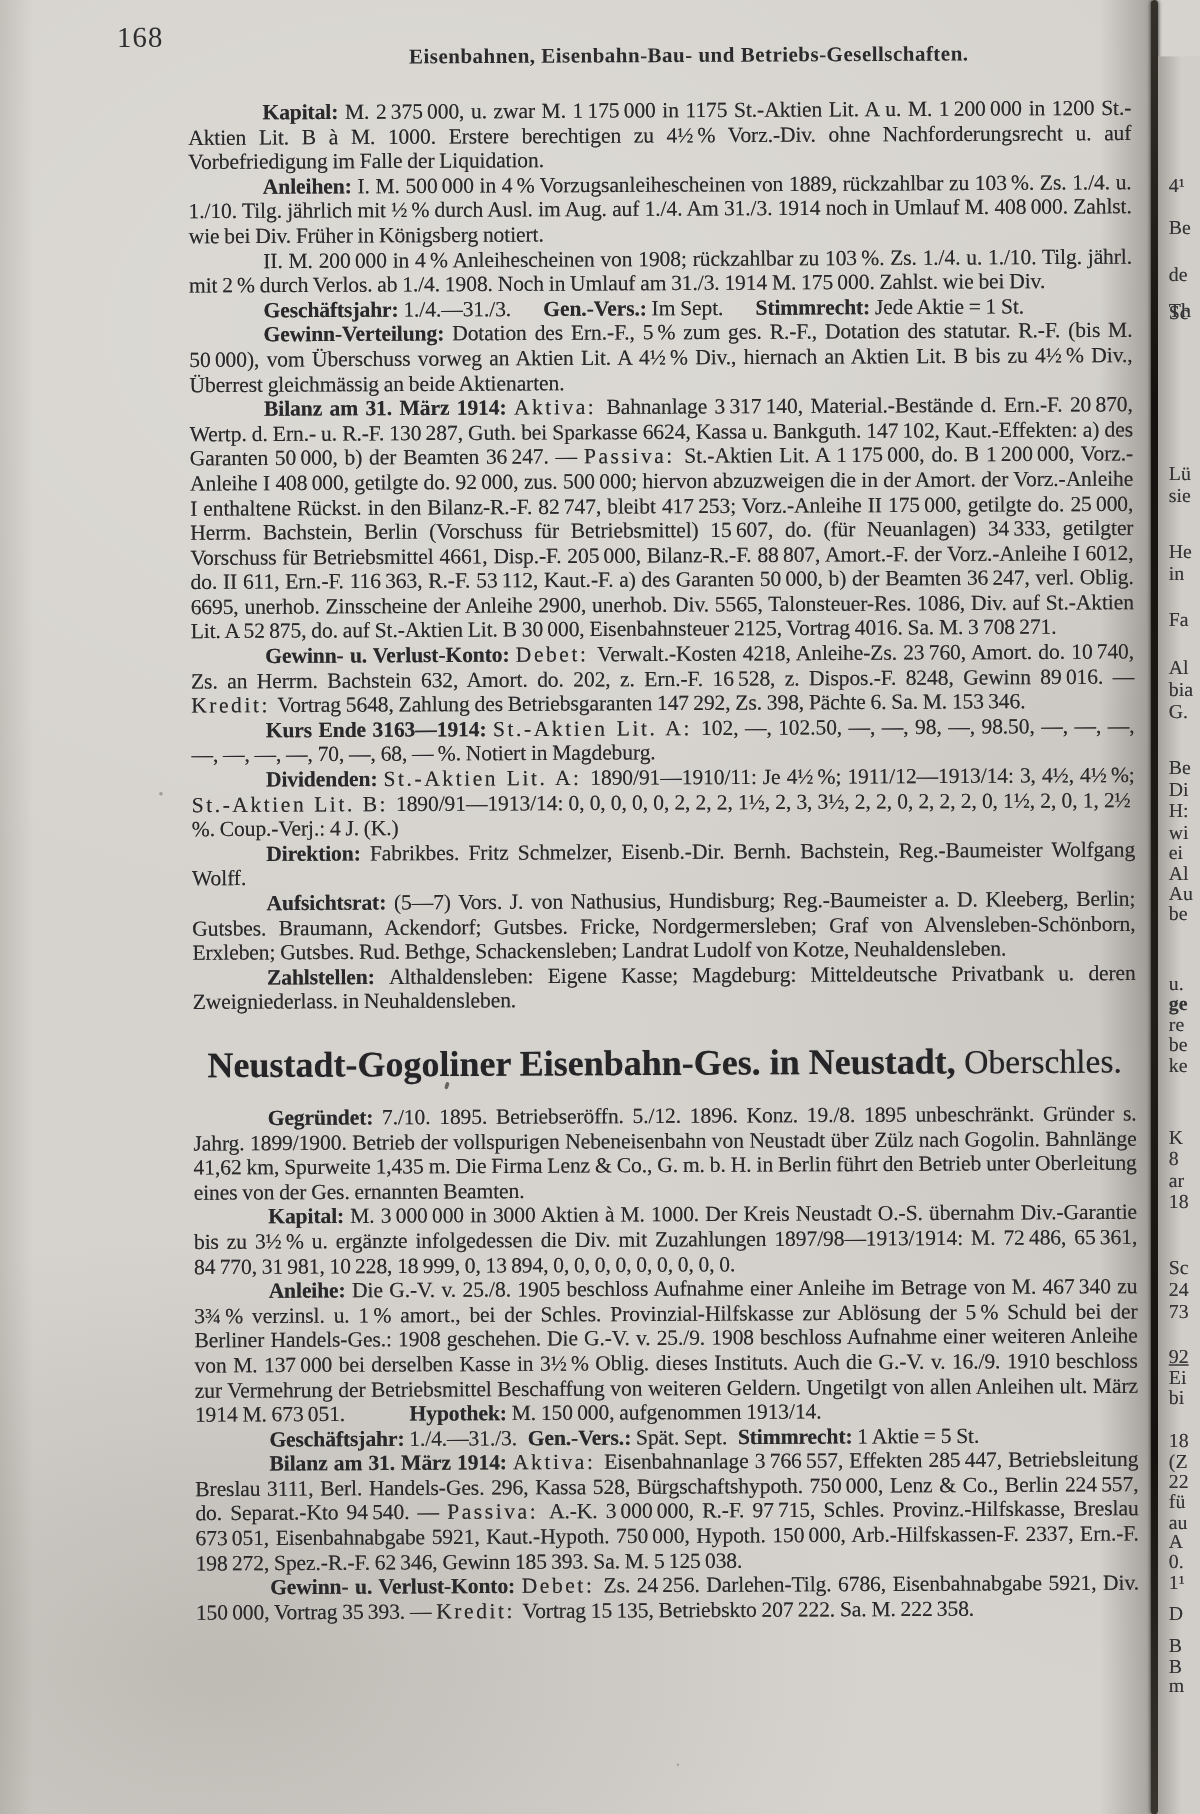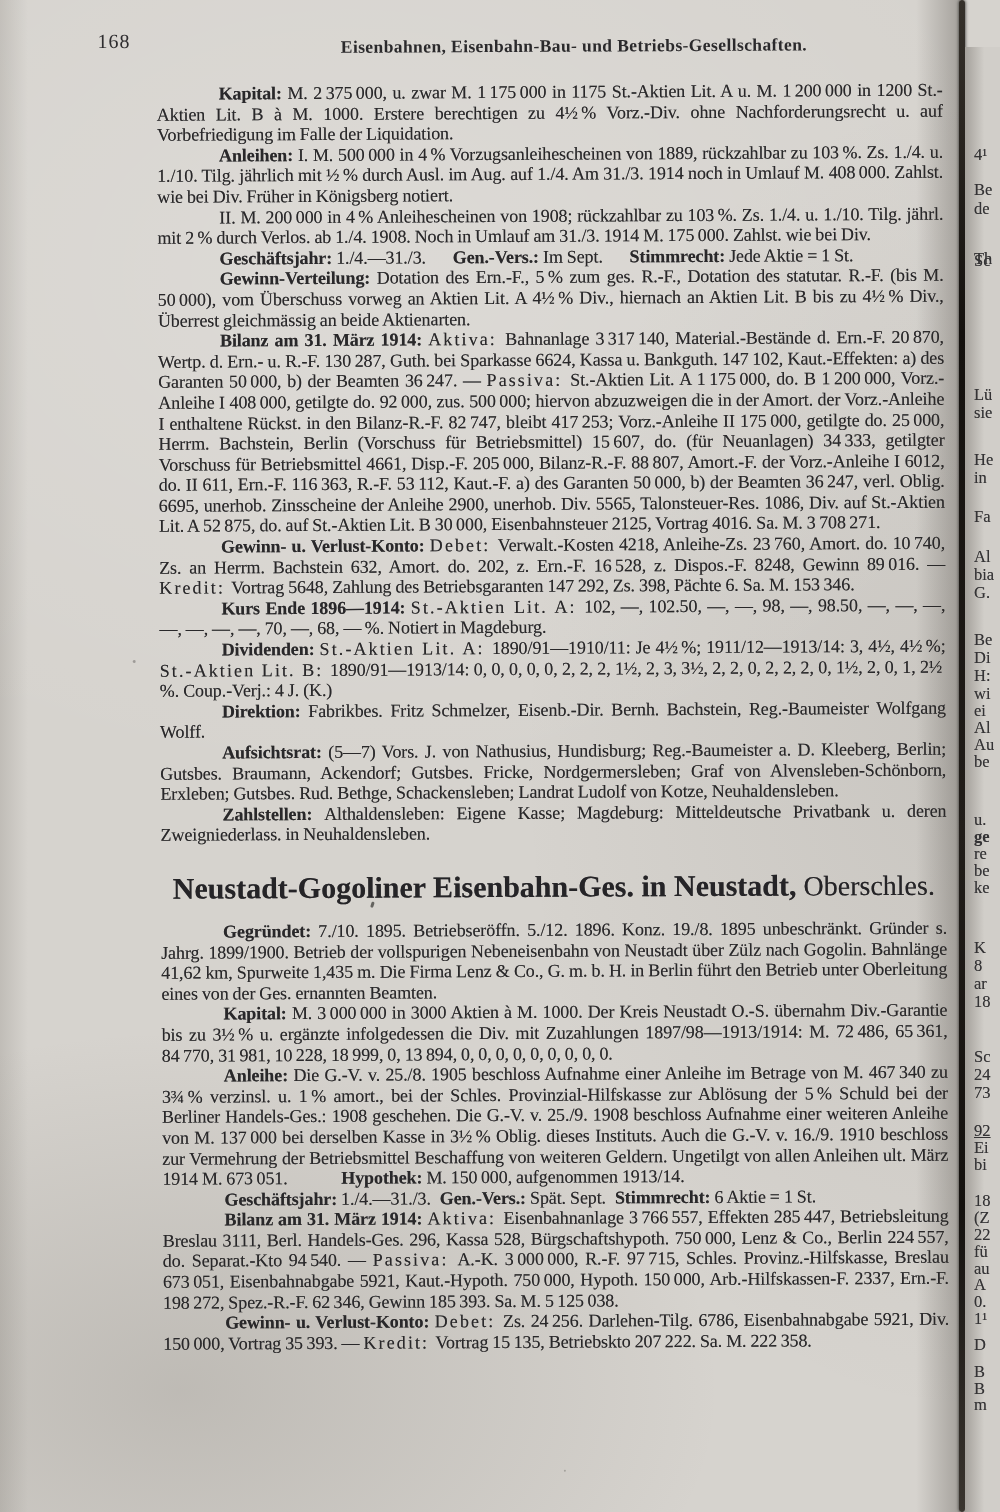--- a/index.html
+++ b/index.html
@@ -8,21 +8,21 @@
     font-family:"Liberation Serif","DejaVu Serif",serif;
     color:var(--ink,#29282a);
     background:
       radial-gradient(900px 600px at 18% 92%, rgba(105,100,92,.22), transparent 60%),
       radial-gradient(1100px 800px at 35% 18%, rgba(255,255,255,.16), transparent 65%),
       radial-gradient(800px 1200px at 96% 50%, rgba(90,85,78,.10), transparent 55%),
       linear-gradient(to right, rgba(105,100,92,.20) 0px, rgba(105,100,92,0) 28px),
       var(--paper,#d6d3ce);
   }
   .scan{position:absolute;inset:0;transform:rotate(-0.3deg);transform-origin:50% 48%;}
-  .page-number{position:absolute;left:101px;top:28px;font-size:20px;letter-spacing:1px;color:#2e2d2f;}
+  .page-number{position:absolute;left:101px;top:17px;font-size:24px;letter-spacing:1px;color:#2e2d2f;}
   .running-title{
     position:absolute;left:205px;top:36px;width:745px;text-align:center;
     font-weight:700;font-size:17.5px;letter-spacing:.4px;color:#2b2a2c;
   }
   .content{position:absolute;left:160px;top:82px;width:786px;text-align:justify;}
   .para{
     margin:0;font-size:18px;line-height:20.6px;text-indent:62px;
     word-spacing:-.4px;letter-spacing:-.1px;
     text-shadow:0 0 .5px rgba(45,44,46,.55);
   }
@@ -58,46 +58,46 @@
     <div class="running-title">Eisenbahnen, Eisenbahn-Bau- und Betriebs-Gesellschaften.</div>
     <div class="content">
       <section id="entry1">
           <p class="para"><b>Kapital: </b><span>M. 2 375 000, u. zwar M. 1 175 000 in 1175 St.-Aktien Lit. A u. M. 1 200 000 in 1200 St.-Aktien Lit. B à M. 1000. Erstere berechtigen zu 4½ % Vorz.-Div. ohne Nachforderungsrecht u. auf Vorbefriedigung im Falle der Liquidation.</span></p>
           <p class="para"><b>Anleihen: </b><span>I. M. 500 000 in 4 % Vorzugsanleihescheinen von 1889, rückzahlbar zu 103 %. Zs. 1./4. u. 1./10. Tilg. jährlich mit ½ % durch Ausl. im Aug. auf 1./4. Am 31./3. 1914 noch in Umlauf M. 408 000. Zahlst. wie bei Div. Früher in Königsberg notiert.</span></p>
           <p class="para"><span>II. M. 200 000 in 4 % Anleihescheinen von 1908; rückzahlbar zu 103 %. Zs. 1./4. u. 1./10. Tilg. jährl. mit 2 % durch Verlos. ab 1./4. 1908. Noch in Umlauf am 31./3. 1914 M. 175 000. Zahlst. wie bei Div.</span></p>
           <p class="para"><b>Geschäftsjahr: </b><span>1./4.—31./3.  </span><b>Gen.-Vers.: </b><span>Im Sept.  </span><b>Stimmrecht: </b><span>Jede Aktie = 1 St.</span></p>
           <p class="para"><b>Gewinn-Verteilung: </b><span>Dotation des Ern.-F., 5 % zum ges. R.-F., Dotation des statutar. R.-F. (bis M. 50 000), vom Überschuss vorweg an Aktien Lit. A 4½ % Div., hiernach an Aktien Lit. B bis zu 4½ % Div., Überrest gleichmässig an beide Aktienarten.</span></p>
           <p class="para"><b>Bilanz am 31. März 1914: </b><span class="sperr">Aktiva: </span><span>Bahnanlage 3 317 140, Material.-Bestände d. Ern.-F. 20 870, Wertp. d. Ern.- u. R.-F. 130 287, Guth. bei Sparkasse 6624, Kassa u. Bankguth. 147 102, Kaut.-Effekten: a) des Garanten 50 000, b) der Beamten 36 247. — </span><span class="sperr">Passiva: </span><span>St.-Aktien Lit. A 1 175 000, do. B 1 200 000, Vorz.-Anleihe I 408 000, getilgte do. 92 000, zus. 500 000; hiervon abzuzweigen die in der Amort. der Vorz.-Anleihe I enthaltene Rückst. in den Bilanz-R.-F. 82 747, bleibt 417 253; Vorz.-Anleihe II 175 000, getilgte do. 25 000, Herrm. Bachstein, Berlin (Vorschuss für Betriebsmittel) 15 607, do. (für Neuanlagen) 34 333, getilgter Vorschuss für Betriebsmittel 4661, Disp.-F. 205 000, Bilanz-R.-F. 88 807, Amort.-F. der Vorz.-Anleihe I 6012, do. II 611, Ern.-F. 116 363, R.-F. 53 112, Kaut.-F. a) des Garanten 50 000, b) der Beamten 36 247, verl. Oblig. 6695, unerhob. Zinsscheine der Anleihe 2900, unerhob. Div. 5565, Talonsteuer-Res. 1086, Div. auf St.-Aktien Lit. A 52 875, do. auf St.-Aktien Lit. B 30 000, Eisenbahnsteuer 2125, Vortrag 4016. Sa. M. 3 708 271.</span></p>
           <p class="para"><b>Gewinn- u. Verlust-Konto: </b><span class="sperr">Debet: </span><span>Verwalt.-Kosten 4218, Anleihe-Zs. 23 760, Amort. do. 10 740, Zs. an Herrm. Bachstein 632, Amort. do. 202, z. Ern.-F. 16 528, z. Dispos.-F. 8248, Gewinn 89 016. — </span><span class="sperr">Kredit: </span><span>Vortrag 5648, Zahlung des Betriebsgaranten 147 292, Zs. 398, Pächte 6. Sa. M. 153 346.</span></p>
-          <p class="para"><b>Kurs Ende 1896—1914: </b><span class="sperr">St.-Aktien Lit. A: </span><span>102, —, 102.50, —, —, 98, —, 98.50, —, —, —, —, —, —, —, 70, —, 68, — %. Notiert in Magdeburg.</span></p>
+          <p class="para"><b>Kurs Ende 3163—1914: </b><span class="sperr">St.-Aktien Lit. A: </span><span>102, —, 102.50, —, —, 98, —, 98.50, —, —, —, —, —, —, —, 70, —, 68, — %. Notiert in Magdeburg.</span></p>
           <p class="para"><b>Dividenden: </b><span class="sperr">St.-Aktien Lit. A: </span><span>1890/91—1910/11: Je 4½ %; 1911/12—1913/14: 3, 4½, 4½ %; </span><span class="sperr">St.-Aktien Lit. B: </span><span>1890/91—1913/14: 0, 0, 0, 0, 0, 2, 2, 2, 1½, 2, 3, 3½, 2, 2, 0, 2, 2, 2, 0, 1½, 2, 0, 1, 2½ %. Coup.-Verj.: 4 J. (K.)</span></p>
           <p class="para"><b>Direktion: </b><span>Fabrikbes. Fritz Schmelzer, Eisenb.-Dir. Bernh. Bachstein, Reg.-Baumeister Wolfgang Wolff.</span></p>
           <p class="para"><b>Aufsichtsrat: </b><span>(5—7) Vors. J. von Nathusius, Hundisburg; Reg.-Baumeister a. D. Kleeberg, Berlin; Gutsbes. Braumann, Ackendorf; Gutsbes. Fricke, Nordgermersleben; Graf von Alvensleben-Schönborn, Erxleben; Gutsbes. Rud. Bethge, Schackensleben; Landrat Ludolf von Kotze, Neuhaldensleben.</span></p>
           <p class="para"><b>Zahlstellen: </b><span>Althaldensleben: Eigene Kasse; Magdeburg: Mitteldeutsche Privatbank u. deren Zweigniederlass. in Neuhaldensleben.</span></p>
         </section>
       <h1 class="headline"><span>Neustadt-Gogoliner Eisenbahn-Ges. in Neustadt,</span><span class="headline-suffix"> Oberschles.</span></h1>
       <section id="entry2">
           <p class="para"><b>Gegründet: </b><span>7./10. 1895. Betriebseröffn. 5./12. 1896. Konz. 19./8. 1895 unbeschränkt. Gründer s. Jahrg. 1899/1900. Betrieb der vollspurigen Nebeneisenbahn von Neustadt über Zülz nach Gogolin. Bahnlänge 41,62 km, Spurweite 1,435 m. Die Firma Lenz &amp; Co., G. m. b. H. in Berlin führt den Betrieb unter Oberleitung eines von der Ges. ernannten Beamten.</span></p>
           <p class="para"><b>Kapital: </b><span>M. 3 000 000 in 3000 Aktien à M. 1000. Der Kreis Neustadt O.-S. übernahm Div.-Garantie bis zu 3½ % u. ergänzte infolgedessen die Div. mit Zuzahlungen 1897/98—1913/1914: M. 72 486, 65 361, 84 770, 31 981, 10 228, 18 999, 0, 13 894, 0, 0, 0, 0, 0, 0, 0, 0, 0.</span></p>
           <p class="para"><b>Anleihe: </b><span>Die G.-V. v. 25./8. 1905 beschloss Aufnahme einer Anleihe im Betrage von M. 467 340 zu 3¾ % verzinsl. u. 1 % amort., bei der Schles. Provinzial-Hilfskasse zur Ablösung der 5 % Schuld bei der Berliner Handels-Ges.: 1908 geschehen. Die G.-V. v. 25./9. 1908 beschloss Aufnahme einer weiteren Anleihe von M. 137 000 bei derselben Kasse in 3½ % Oblig. dieses Instituts. Auch die G.-V. v. 16./9. 1910 beschloss zur Vermehrung der Betriebsmittel Beschaffung von weiteren Geldern. Ungetilgt von allen Anleihen ult. März 1914 M. 673 051.   </span><b>Hypothek: </b><span>M. 150 000, aufgenommen 1913/14.</span></p>
-          <p class="para"><b>Geschäftsjahr: </b><span>1./4.—31./3. </span><b>Gen.-Vers.: </b><span>Spät. Sept. </span><b>Stimmrecht: </b><span>6 Aktie = 1 St.</span></p>
+          <p class="para"><b>Geschäftsjahr: </b><span>1./4.—31./3. </span><b>Gen.-Vers.: </b><span>Spät. Sept. </span><b>Stimmrecht: </b><span>1 Aktie = 5 St.</span></p>
           <p class="para"><b>Bilanz am 31. März 1914: </b><span class="sperr">Aktiva: </span><span>Eisenbahnanlage 3 766 557, Effekten 285 447, Betriebsleitung Breslau 3111, Berl. Handels-Ges. 296, Kassa 528, Bürgschaftshypoth. 750 000, Lenz &amp; Co., Berlin 224 557, do. Separat.-Kto 94 540. — </span><span class="sperr">Passiva: </span><span>A.-K. 3 000 000, R.-F. 97 715, Schles. Provinz.-Hilfskasse, Breslau 673 051, Eisenbahnabgabe 5921, Kaut.-Hypoth. 750 000, Hypoth. 150 000, Arb.-Hilfskassen-F. 2337, Ern.-F. 198 272, Spez.-R.-F. 62 346, Gewinn 185 393. Sa. M. 5 125 038.</span></p>
           <p class="para"><b>Gewinn- u. Verlust-Konto: </b><span class="sperr">Debet: </span><span>Zs. 24 256. Darlehen-Tilg. 6786, Eisenbahnabgabe 5921, Div. 150 000, Vortrag 35 393. — </span><span class="sperr">Kredit: </span><span>Vortrag 15 135, Betriebskto 207 222. Sa. M. 222 358.</span></p>
         </section>
     </div>
     <div class="speck s1"></div>
     <div class="speck s2"></div>
     <div class="speck s3"></div>
   </div>
   <div class="gutter-shade"></div>
   <div class="gutter-line"></div>
   <div class="edge-strip" id="edge-strip">
       <span class="frag" style="top: 98px;">4¹</span>
       <span class="frag" style="top: 133px;">Be</span>
-      <span class="frag" style="top: 152px;">de</span>
+      <span class="frag" style="top: 172px;">de</span>
       <span class="frag" style="top: 202px;">Th</span>
       <span class="frag" style="top: 204px;">Sc</span>
       <span class="frag" style="top: 338px;">Lü</span>
       <span class="frag" style="top: 356px; text-align: center;">sie</span>
       <span class="frag" style="top: 403px;">He</span>
       <span class="frag" style="top: 421px;">in</span>
       <span class="frag" style="top: 460px;">Fa</span>
       <span class="frag" style="top: 500px;">Al</span>
       <span class="frag" style="top: 518px;">bia</span>
       <span class="frag" style="top: 536px;">G.</span>

